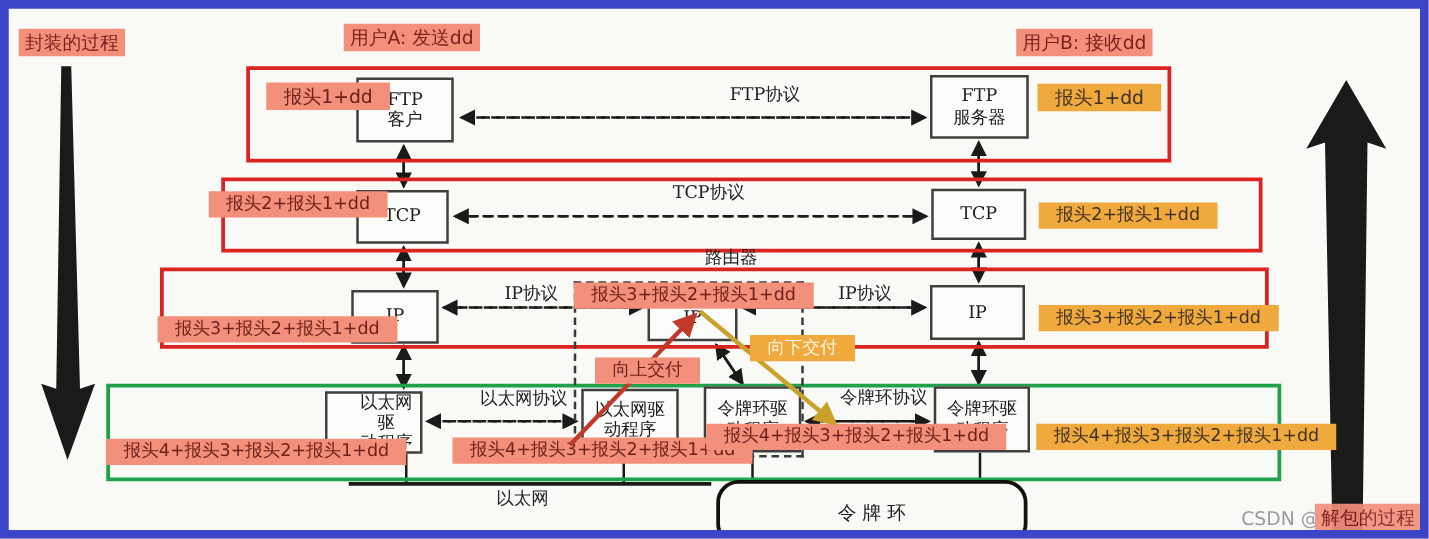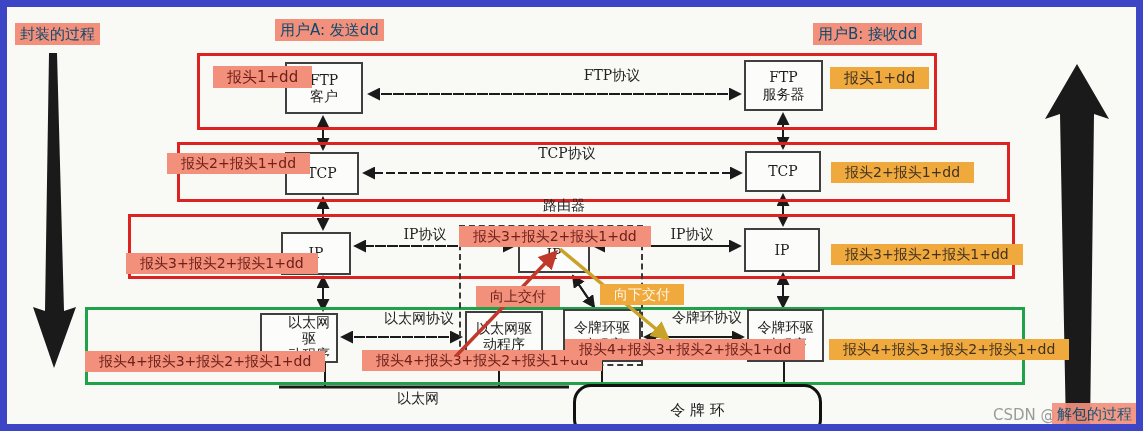--- a/index.html
+++ b/index.html
@@ -22,21 +22,21 @@
     position:absolute;font-family:"DejaVu Serif","Liberation Serif",serif;
     font-size:14px;color:#222;text-align:center;white-space:nowrap;
   }
   .pkt{
     position:absolute;background:#f2907c;color:#6e201a;font-size:14px;
     padding:2px 14px;line-height:1.2;white-space:nowrap;
   }
   .pkt.orange{background:#f0a93d;color:#3f3222;}
   .pkt.lightText{color:#fdf6e3;}
   .toplabel{
-    position:absolute;background:#f2907c;color:#0c4a6e;font-size:15px;
+    position:absolute;background:#f2907c;color:#7f1d1d;font-size:15px;
     padding:2px 5px;line-height:1.2;white-space:nowrap;
   }
   .ring{
     position:absolute;border:3px solid #111;border-radius:18px;background:#f9f9f6;
     display:flex;align-items:center;justify-content:center;
     font-family:"DejaVu Serif","Liberation Serif",serif;font-size:15px;color:#1d1d1d;
   }
   .watermark{position:absolute;color:#9a9a9a;font-size:15px;white-space:nowrap;}
 </style>
 </head>
@@ -122,21 +122,21 @@
 动程序</div>
   <div class="box" style="left:458px;top:304px;width:78px;height:50px;">以太网驱
 动程序</div>
   <div class="box" style="left:556px;top:302px;width:78px;height:53px;">令牌环驱
 动程序</div>
   <div class="box" style="left:740px;top:302px;width:77px;height:53px;">令牌环驱
 动程序</div>
 
   <div class="proto" style="left:545px;top:60px;width:120px;">FTP协议</div>
   <div class="proto" style="left:500px;top:138px;width:120px;">TCP协议</div>
-  <div class="proto" style="left:522px;top:190px;width:70px;">路由器</div>
+  <div class="proto" style="left:543px;top:190px;width:70px;">路由器</div>
   <div class="proto" style="left:378px;top:219px;width:80px;">IP协议</div>
   <div class="proto" style="left:645px;top:219px;width:80px;">IP协议</div>
   <div class="proto" style="left:362px;top:303px;width:100px;">以太网协议</div>
   <div class="proto" style="left:650px;top:302px;width:100px;">令牌环协议</div>
   <div class="proto" style="left:376px;top:383px;width:70px;">以太网</div>
   <div class="ring" style="left:566px;top:377px;width:243px;height:47px;">令 牌 环</div>
 
   <div class="watermark" style="left:986px;top:399px;">CSDN @</div>
 
   <div class="toplabel" style="left:8px;top:16px;">封装的过程</div>
@@ -154,17 +154,17 @@
   <div class="pkt" style="left:355px;top:343px;">报头4+报头3+报头2+报头1+dd</div>
   <div class="pkt" style="left:558px;top:332px;">报头4+报头3+报头2+报头1+dd</div>
   <div class="pkt orange" style="left:822px;top:332px;">报头4+报头3+报头2+报头1+dd</div>
 
   <svg class="layer" viewBox="0 0 1143 431">
     <line x1="449" y1="349" x2="549" y2="245" stroke="#c0392b" stroke-width="3.5" marker-end="url(#mr)"></line>
     <line x1="553" y1="242" x2="661" y2="332" stroke="#c9a22a" stroke-width="3.5" marker-end="url(#my)"></line>
   </svg>
 
   <div class="pkt" style="left:469px;top:279px;">向上交付</div>
-  <div class="pkt orange lightText" style="left:593px;top:277px;">向下交付</div>
+  <div class="pkt orange lightText" style="left:593px;top:261px;">向下交付</div>
 
   <div class="toplabel" style="left:1045px;top:396px;opacity:0.92;">解包的过程</div>
 
 </div>
 
 </body></html>

